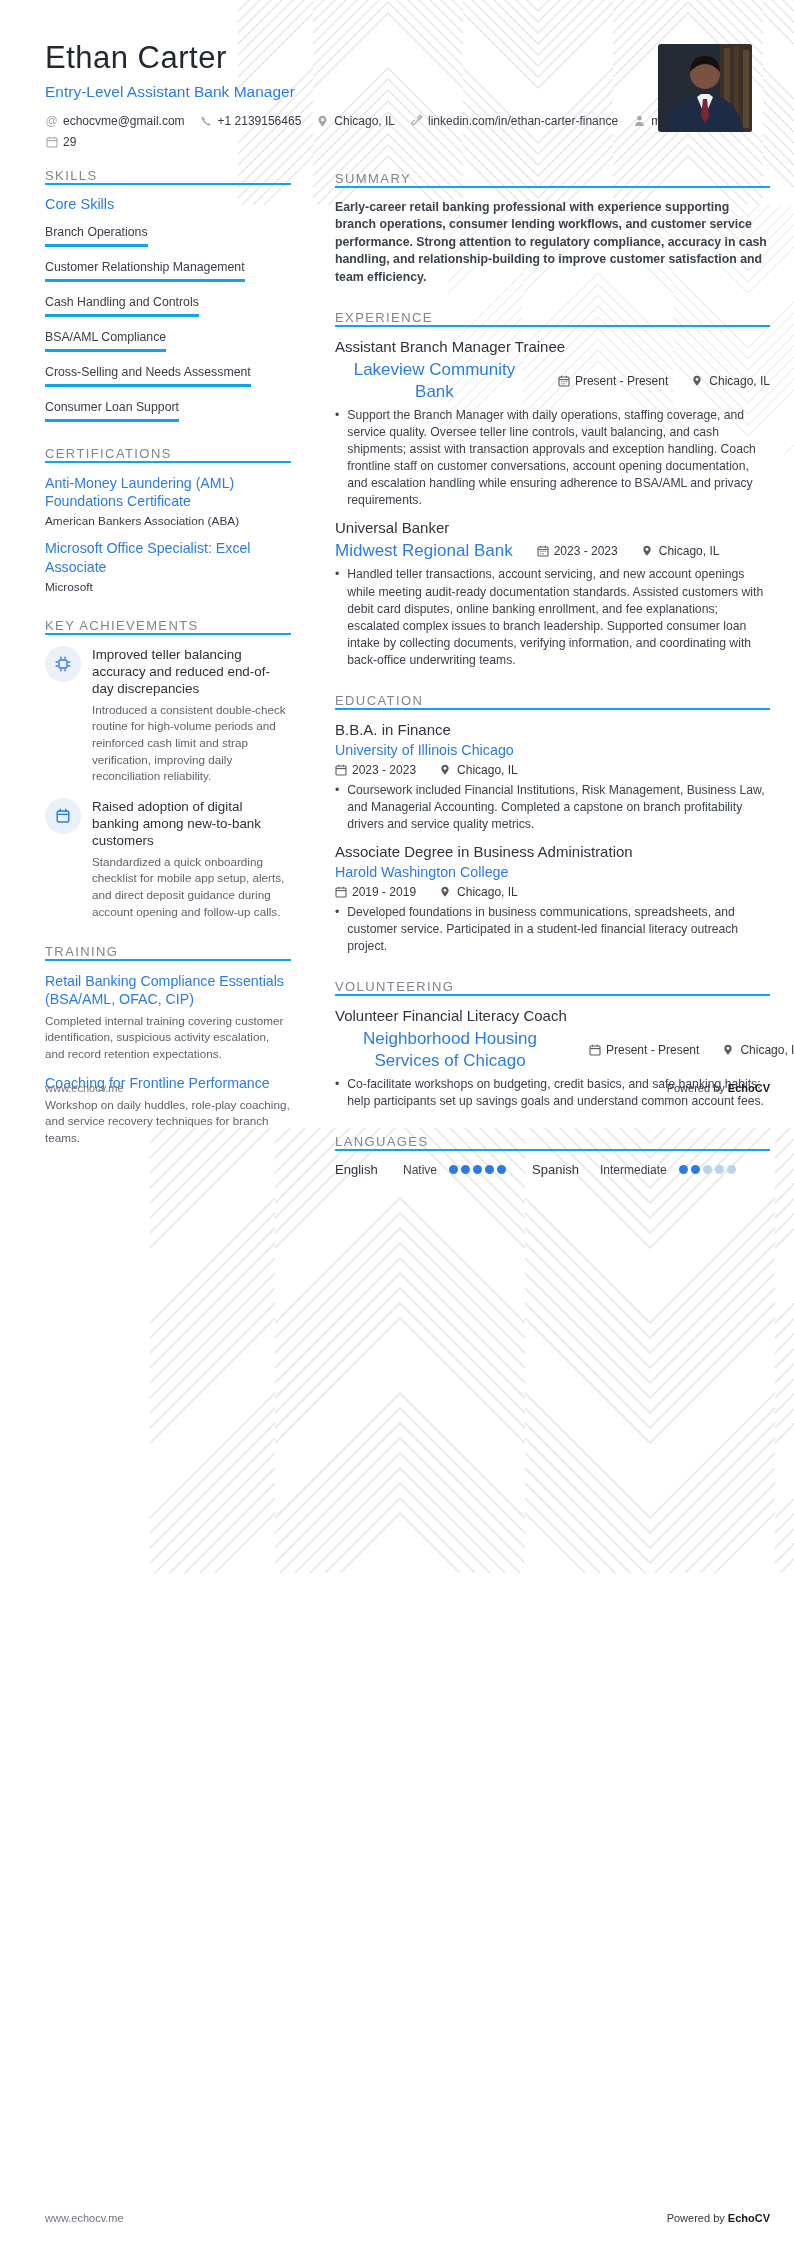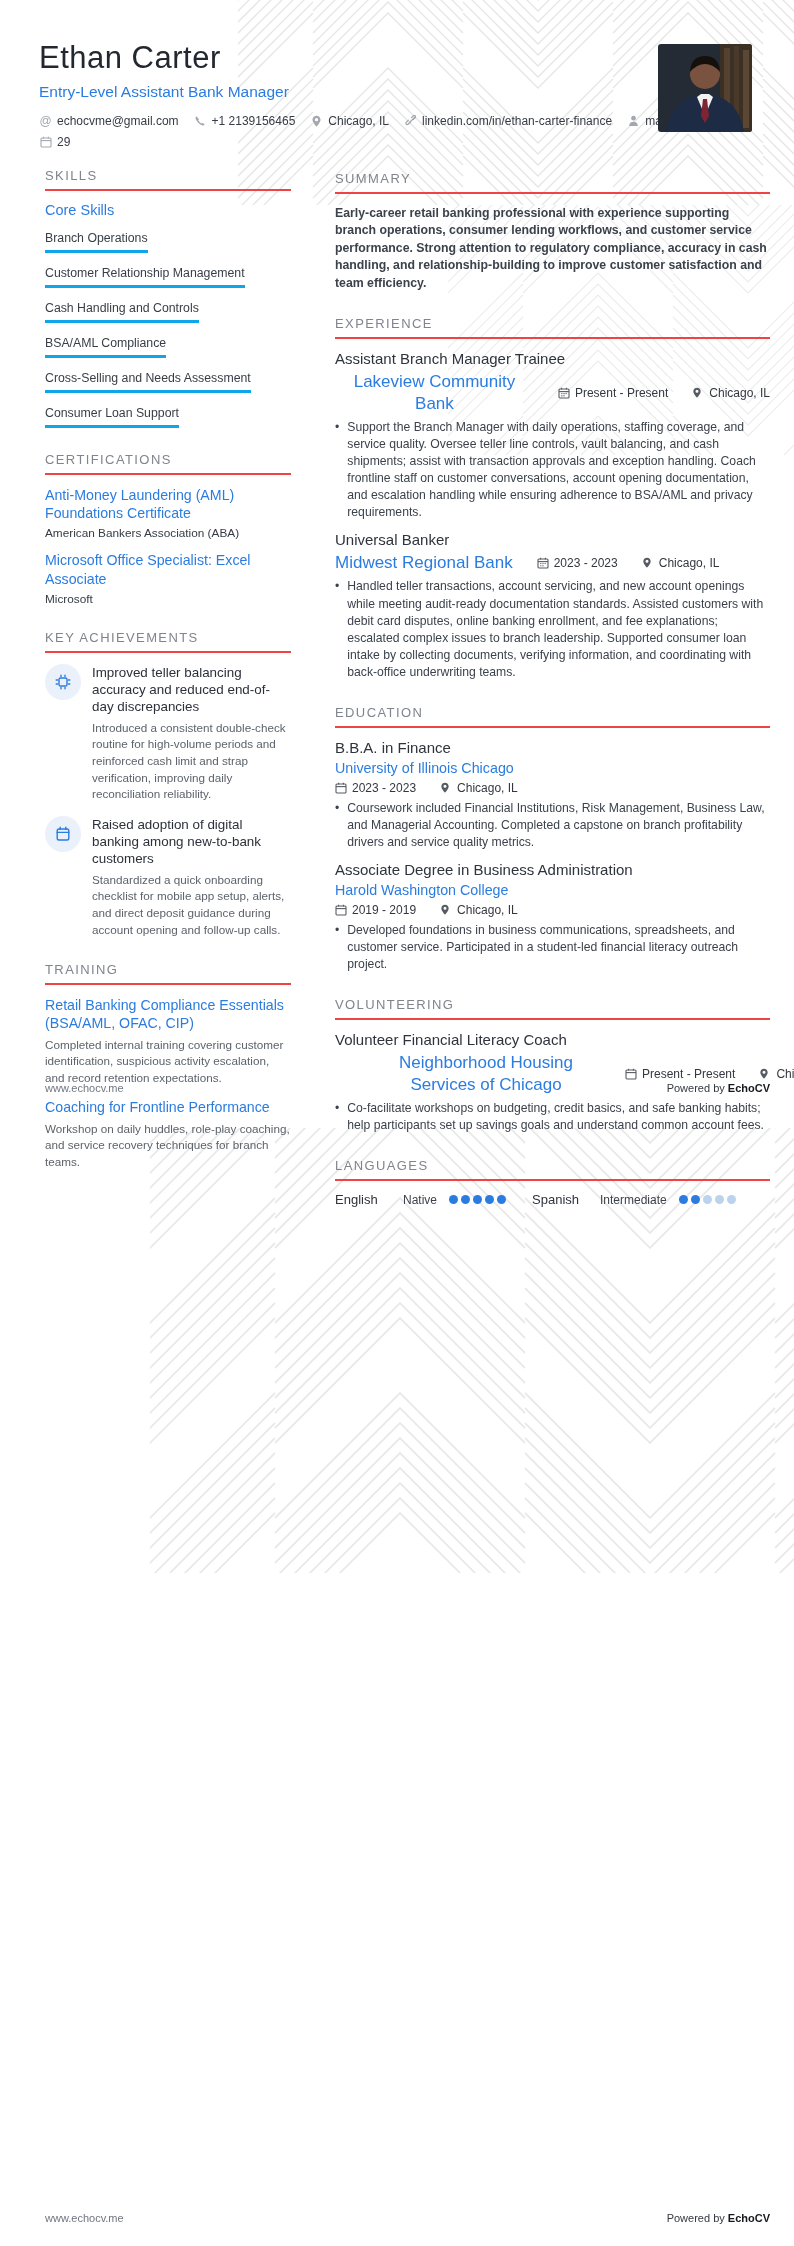--- a/index.html
+++ b/index.html
@@ -5,39 +5,39 @@
   * { margin:0; padding:0; box-sizing:border-box; }
   html,body { background:#fff; }
   body {
     width:794px; height:2246px; position:relative; overflow:hidden;
     font-family:"Liberation Sans", sans-serif; color:#40464f;
   }
   .deco { position:absolute; z-index:0; pointer-events:none; }
   .page-content { position:relative; z-index:1; }
 
   
-  .header { position:absolute; left:39px; top:40px; width:600px; }
+  .header { position:absolute; left:45px; top:40px; width:600px; }
   .name { font-size:31px; font-weight:500; color:#23272f; letter-spacing:.5px; }
   .job-title { font-size:15.5px; color:#2b7ce0; margin-top:7px; font-weight:500; }
   .contact-rows { margin-top:13px; }
   .contact-row { display:flex; align-items:center; gap:15px; flex-wrap:nowrap; margin-bottom:7px; }
   .contact-item { display:flex; align-items:center; gap:5px; font-size:12px; color:#363b44; white-space:nowrap; }
   .cicon { width:13px; height:13px; display:inline-flex; align-items:center; justify-content:center; color:#a3a8af; flex:0 0 auto; }
   .cicon svg { display:block; }
   .at-glyph { font-size:12px; color:#a3a8af; line-height:1; }
   .photo { position:absolute; left:658px; top:44px; width:94px; height:88px; border-radius:3px; overflow:hidden; z-index:2; }
 
   
   .col-left  { position:absolute; left:45px;  top:168px; width:246px; }
   .col-right { position:absolute; left:335px; top:171px; width:435px; }
 
   .section { margin-bottom:24px; }
   .sec-head {
     font-size:13px; letter-spacing:1.4px; color:#7f848d; font-weight:400;
-    padding-bottom:6px; border-bottom:2px solid #ef4444; margin-bottom:11px;
+    border-bottom:2px solid #0ea5e9; margin-bottom:11px;
   }
 
   
   .group-title { font-size:14.5px; color:#2b7ce0; font-weight:500; margin:2px 0 10px; }
   .skill { display:block; margin-bottom:10px; }
   .skill span {
     display:inline-block; font-size:12.3px; color:#383e47;
     padding-bottom:5px; border-bottom:3px solid #0ea5e9;
   }
   .cert-title, .training-title { font-size:14.2px; color:#2b7ce0; font-weight:500; line-height:1.28; margin-bottom:4px; }
@@ -55,21 +55,21 @@
   .summary-text { font-size:12.3px; color:#3c424c; line-height:1.42;font-weight:bold; }
   .entry { margin-bottom:10px; }
   .entry-role { font-size:15px; color:#2e333c; font-weight:500; margin-bottom:4px; }
   .entry-line { display:flex; align-items:center; gap:24px; margin-bottom:5px; }
   .entry-company { font-size:17px; color:#2b7ce0; font-weight:500; line-height:1.25;text-align:center; }
   .meta { display:flex; align-items:center; gap:5px; font-size:12px; color:#33373f; white-space:nowrap; }
   .micon { width:12px; height:12px; display:inline-flex; color:#565b63; flex:0 0 auto; }
   .bullet-row { display:flex; gap:8px; font-size:12.2px; color:#3c424c; line-height:1.4; margin-top:2px; }
   .bullet-dot { flex:0 0 auto; }
   .edu-school { font-size:14.3px; color:#2b7ce0; font-weight:500; margin-bottom:5px; }
-  .vol-head { display:flex; align-items:center; gap:24px; margin-bottom:5px;margin-left:36px; }
+  .vol-head { display:flex; align-items:center; gap:24px; margin-bottom:5px; }
   .vol-org { width:230px; flex:0 0 auto; }
 
   
   .lang-row { display:flex; align-items:center; gap:26px; margin-top:4px; }
   .lang-item { display:flex; align-items:center; gap:12px; }
   .lang-name { font-size:13px; color:#2e333c; width:56px; }
   .lang-level { font-size:12px; color:#3c424c; }
   .dots { display:flex; gap:3px; }
   .dot { width:9px; height:9px; border-radius:50%; background:#bdd2ec; }
   .dot.filled { background:#2b7ce0; }

